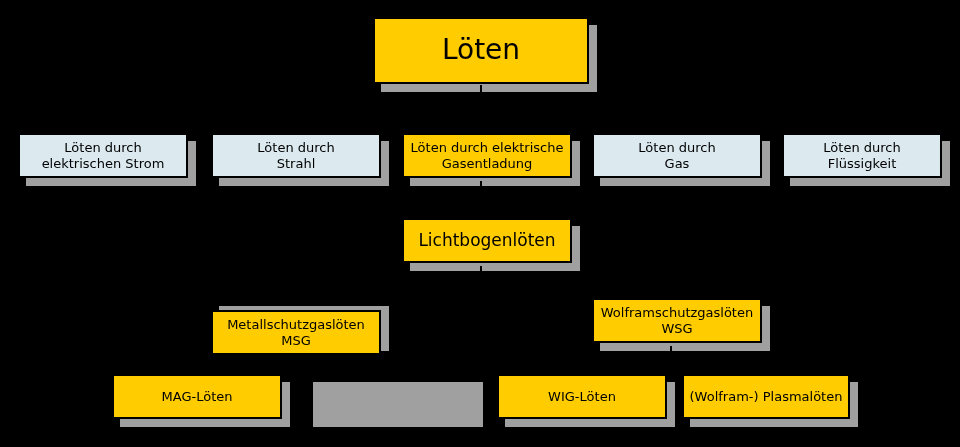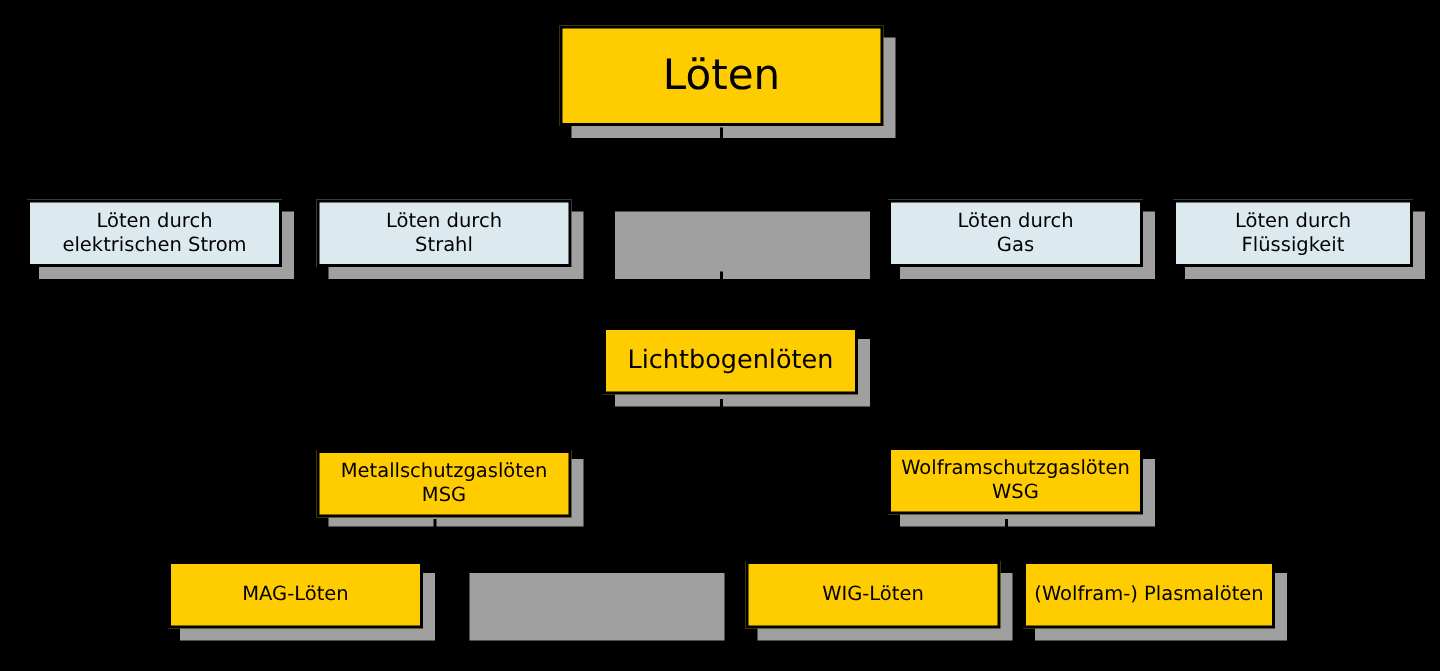--- a/index.html
+++ b/index.html
@@ -98,30 +98,32 @@
   <div class="connector" style="left:763px; top:361px; width:2px; height:13px;"></div>
 
   <div class="node yellow t-root" style="left:373px; top:17px; width:216px; height:67px;">Löten</div>
 
   <div class="node blue t-lvl2" style="left:18px; top:133px; width:170px; height:45px;">Löten durch
 elektrischen Strom</div>
 
   <div class="node blue t-lvl2" style="left:211px; top:133px; width:170px; height:45px;">Löten durch
 Strahl</div>
 
+  <div class="node yellow t-lvl2" style="left:402px; top:133px; width:170px; height:45px;">Löten durch elektrische
+Gasentladung</div>
 
   <div class="node blue t-lvl2" style="left:592px; top:133px; width:170px; height:45px;">Löten durch
 Gas</div>
 
   <div class="node blue t-lvl2" style="left:782px; top:133px; width:160px; height:45px;">Löten durch
 Flüssigkeit</div>
 
   <div class="node yellow t-lvl3" style="left:402px; top:218px; width:170px; height:45px;">Lichtbogenlöten</div>
 
-  <div class="node yellow t-lvl4" style="left:211px; top:300px; width:170px; height:45px;">Metallschutzgaslöten
+  <div class="node yellow t-lvl4" style="left:211px; top:310px; width:170px; height:45px;">Metallschutzgaslöten
 MSG</div>
 
   <div class="node yellow t-lvl4" style="left:592px; top:298px; width:170px; height:45px;">Wolframschutzgaslöten
 WSG</div>
 
   <div class="node yellow t-lvl5" style="left:112px; top:374px; width:170px; height:45px;">MAG-Löten</div>
 
 
   <div class="node yellow t-lvl5" style="left:682px; top:374px; width:168px; height:45px;">(Wolfram-) Plasmalöten</div>
 

